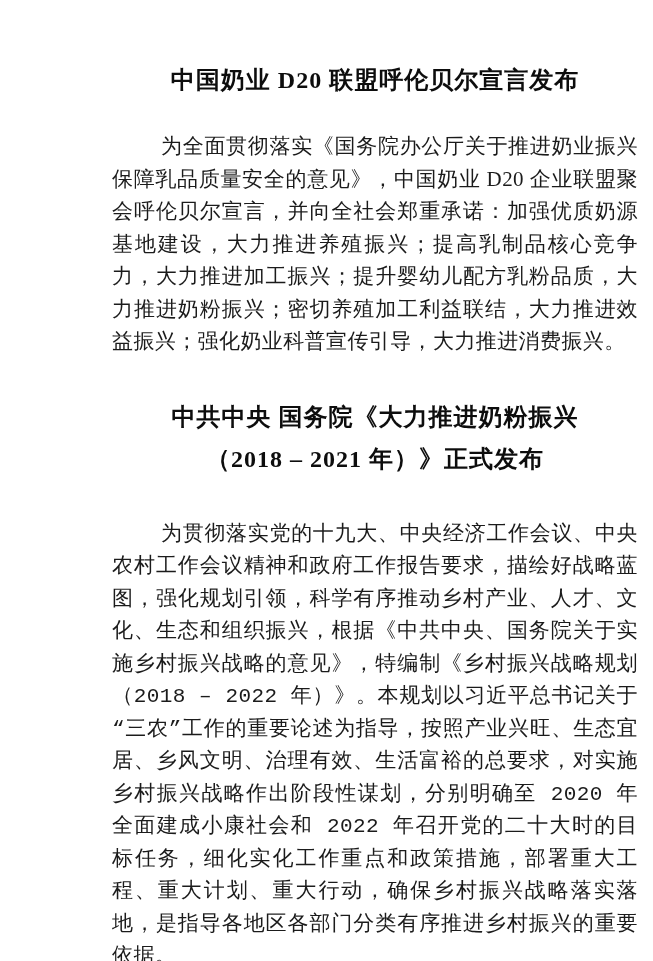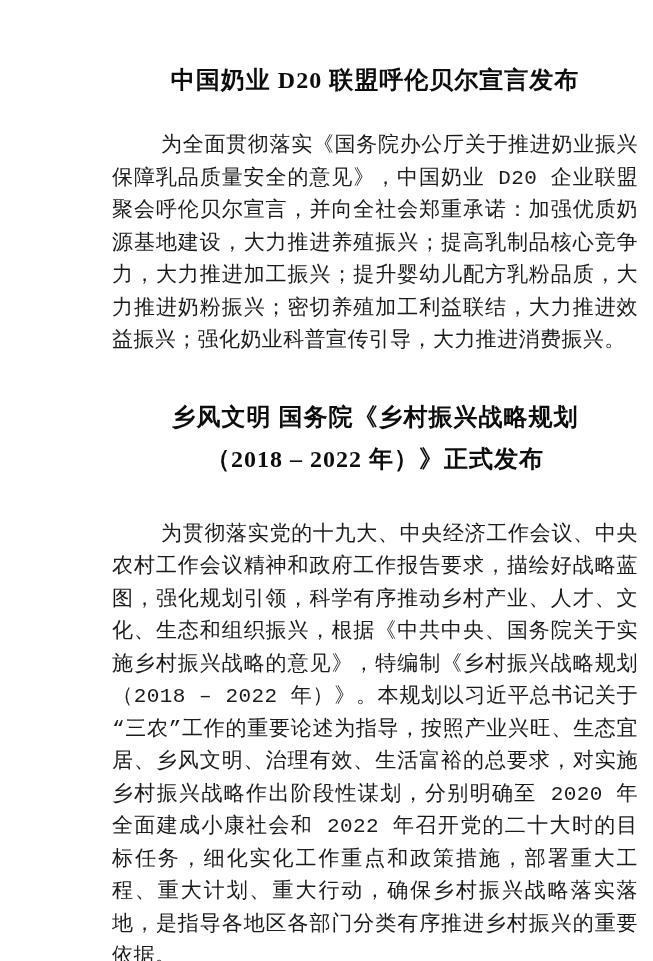--- a/index.html
+++ b/index.html
@@ -37,21 +37,20 @@
     font-size: 21px;
     line-height: 32.5px;
     text-align: justify;
     text-justify: inter-ideograph;
     text-indent: 49px;
     letter-spacing: 0.4px;
     color: #1b1b1b;
   }
   .doc-paragraph--first {
     margin-top: 32px;
-    font-family: Liberation Mono, monospace;
   }
   .doc-paragraph--second {
     margin-top: 39px;
     font-family: Liberation Mono, monospace;
   }
   .page-number {
     position: absolute;
     left: 0;
     right: 0;
     bottom: 10px;
@@ -64,21 +63,21 @@
 </head>
 <body>
 
 <div class="page">
 
   <h1 class="doc-heading doc-heading--first">中国奶业 D20 联盟呼伦贝尔宣言发布</h1>
 
   <p class="doc-paragraph doc-paragraph--first">为全面贯彻落实《国务院办公厅关于推进奶业振兴保障乳品质量安全的意见》，中国奶业 D20 企业联盟聚会呼伦贝尔宣言，并向全社会郑重承诺：加强优质奶源基地建设，大力推进养殖振兴；提高乳制品核心竞争力，大力推进加工振兴；提升婴幼儿配方乳粉品质，大力推进奶粉振兴；密切养殖加工利益联结，大力推进效益振兴；强化奶业科普宣传引导，大力推进消费振兴。</p>
 
   <h2 class="doc-heading doc-heading--second">
-    <span class="doc-heading-line">乡风文明 国务院《乡村振兴战略规划</span><br>
-    <span class="doc-heading-line">（2018 – 2022 年）》正式发布</span>
+    <span class="doc-heading-line">中共中央 国务院《大力推进奶粉振兴</span><br>
+    <span class="doc-heading-line">（2018 – 2021 年）》正式发布</span>
   </h2>
 
   <p class="doc-paragraph doc-paragraph--second">为贯彻落实党的十九大、中央经济工作会议、中央农村工作会议精神和政府工作报告要求，描绘好战略蓝图，强化规划引领，科学有序推动乡村产业、人才、文化、生态和组织振兴，根据《中共中央、国务院关于实施乡村振兴战略的意见》，特编制《乡村振兴战略规划（2018 – 2022 年）》。本规划以习近平总书记关于“三农”工作的重要论述为指导，按照产业兴旺、生态宜居、乡风文明、治理有效、生活富裕的总要求，对实施乡村振兴战略作出阶段性谋划，分别明确至 2020 年全面建成小康社会和 2022 年召开党的二十大时的目标任务，细化实化工作重点和政策措施，部署重大工程、重大计划、重大行动，确保乡村振兴战略落实落地，是指导各地区各部门分类有序推进乡村振兴的重要依据。</p>
 
   <div class="page-number">– 6 –</div>
 
 </div>
 
 </body></html>

